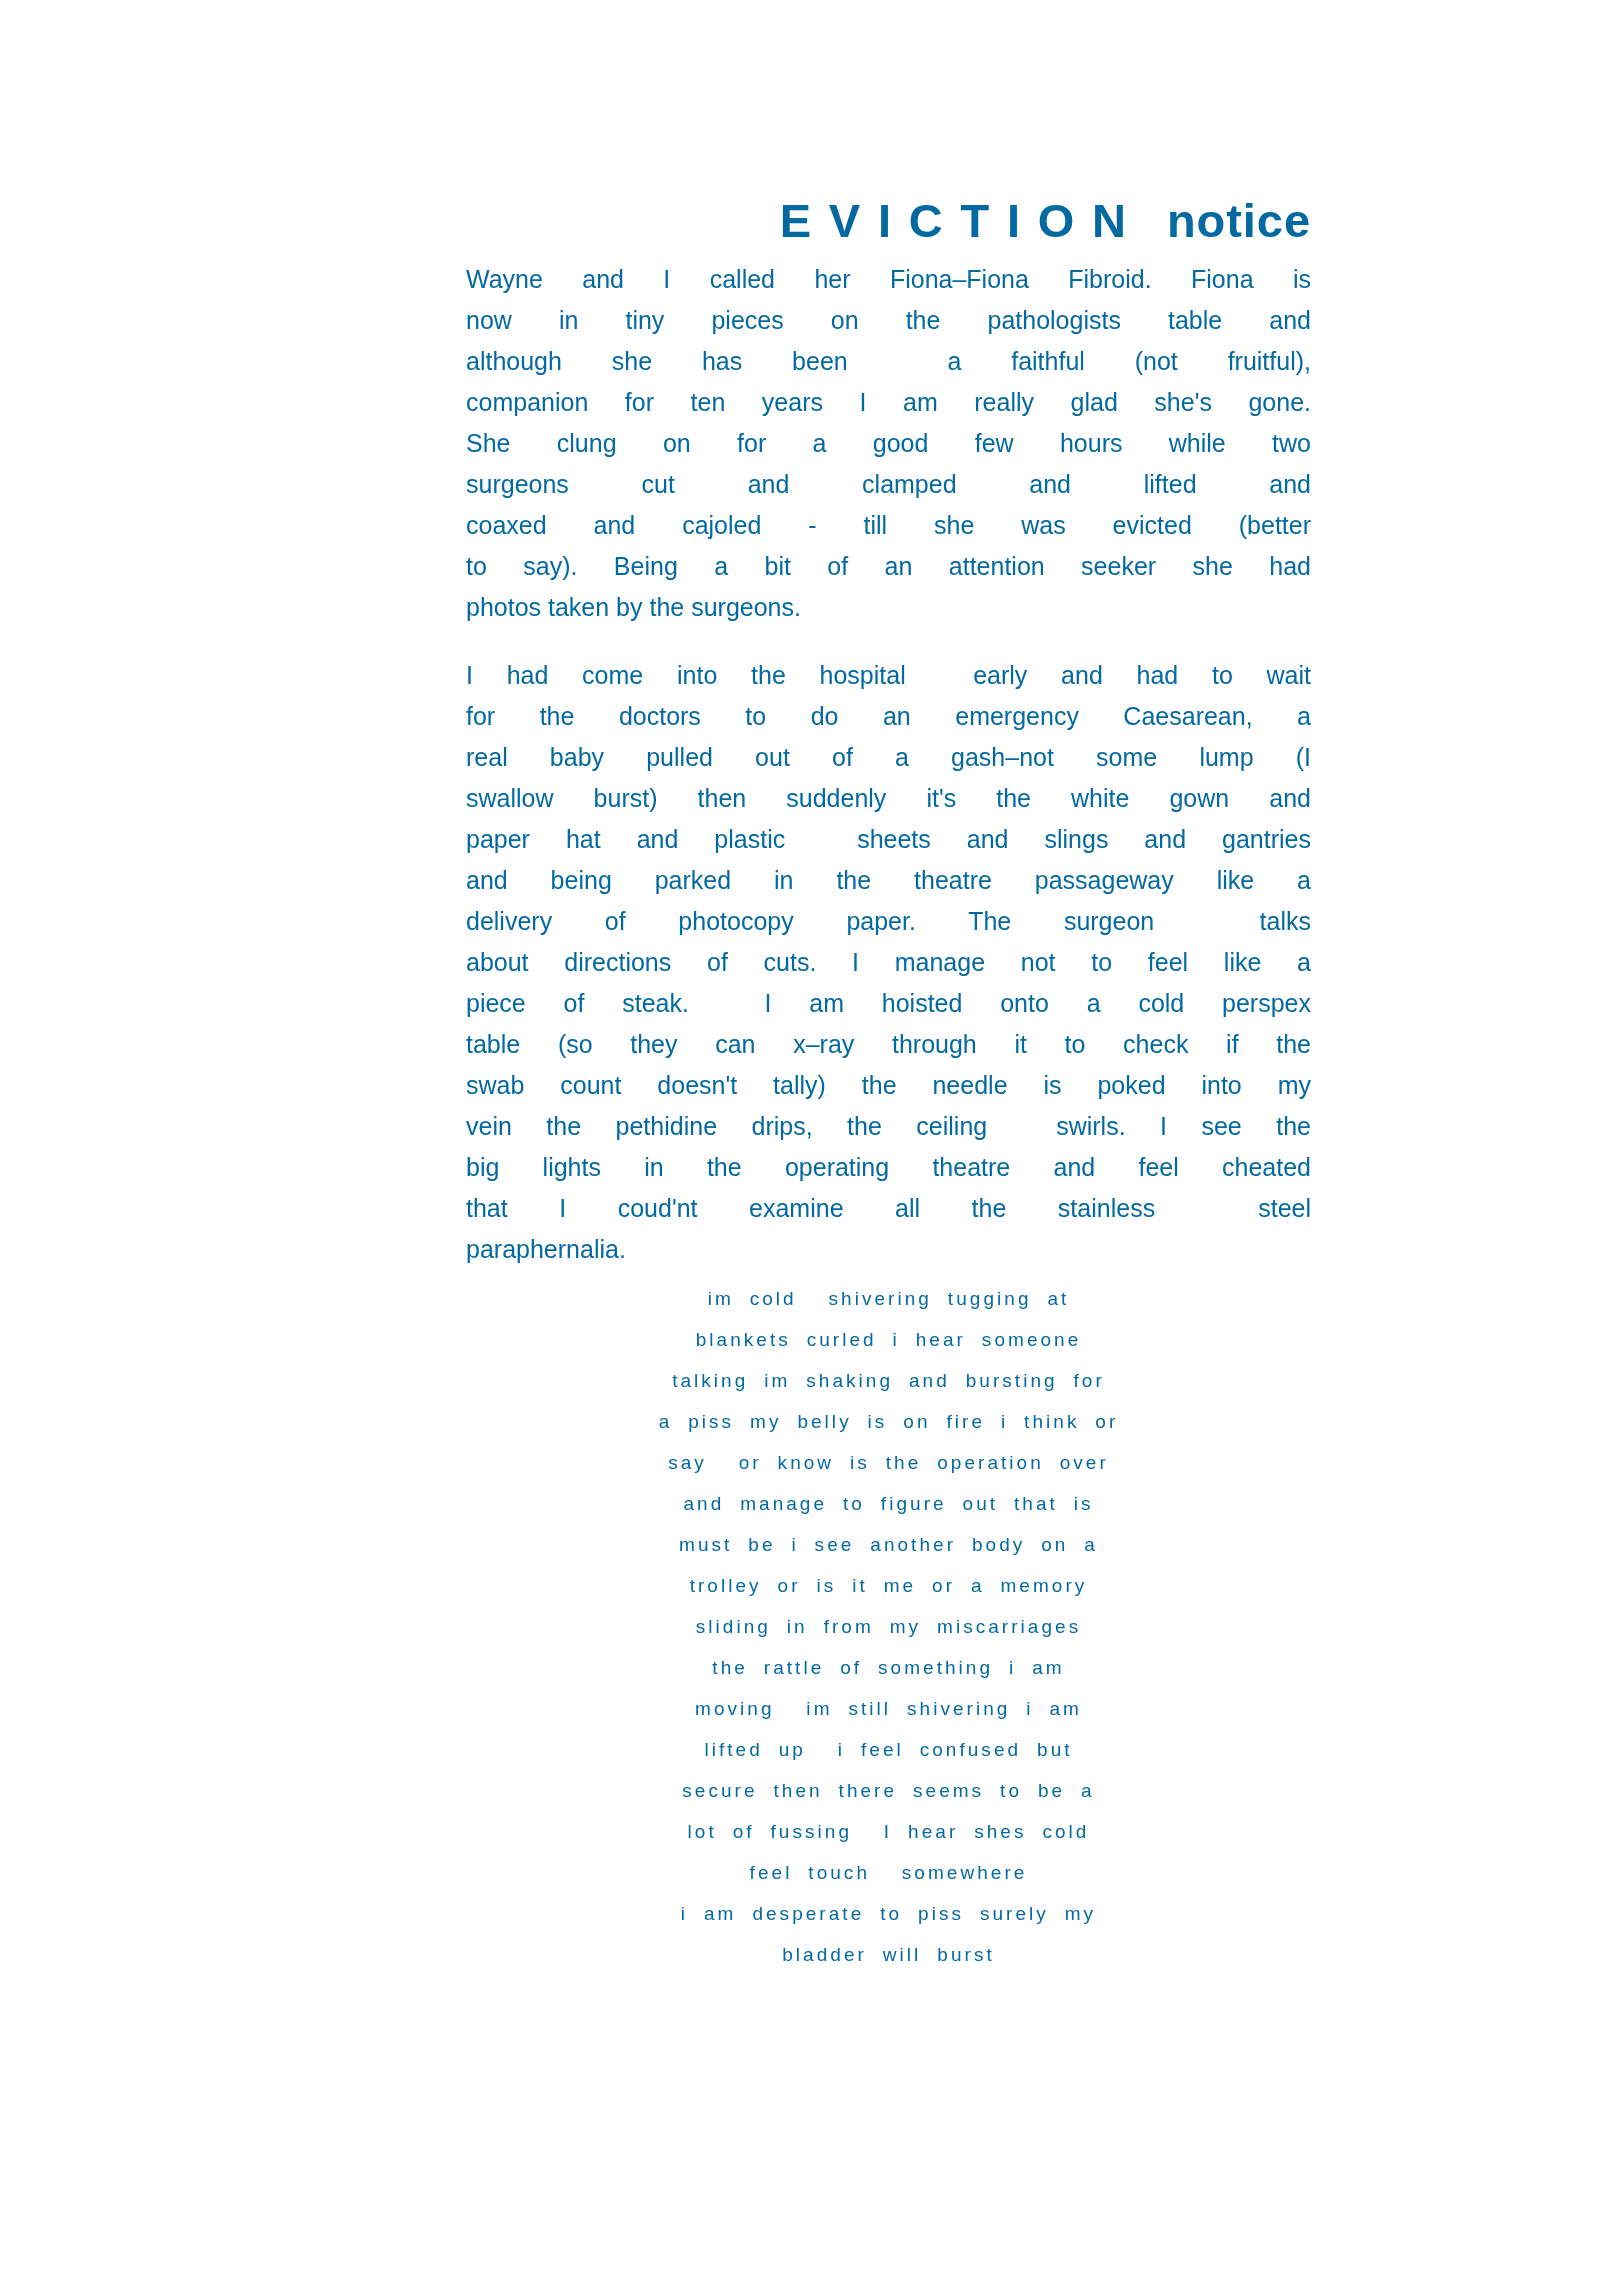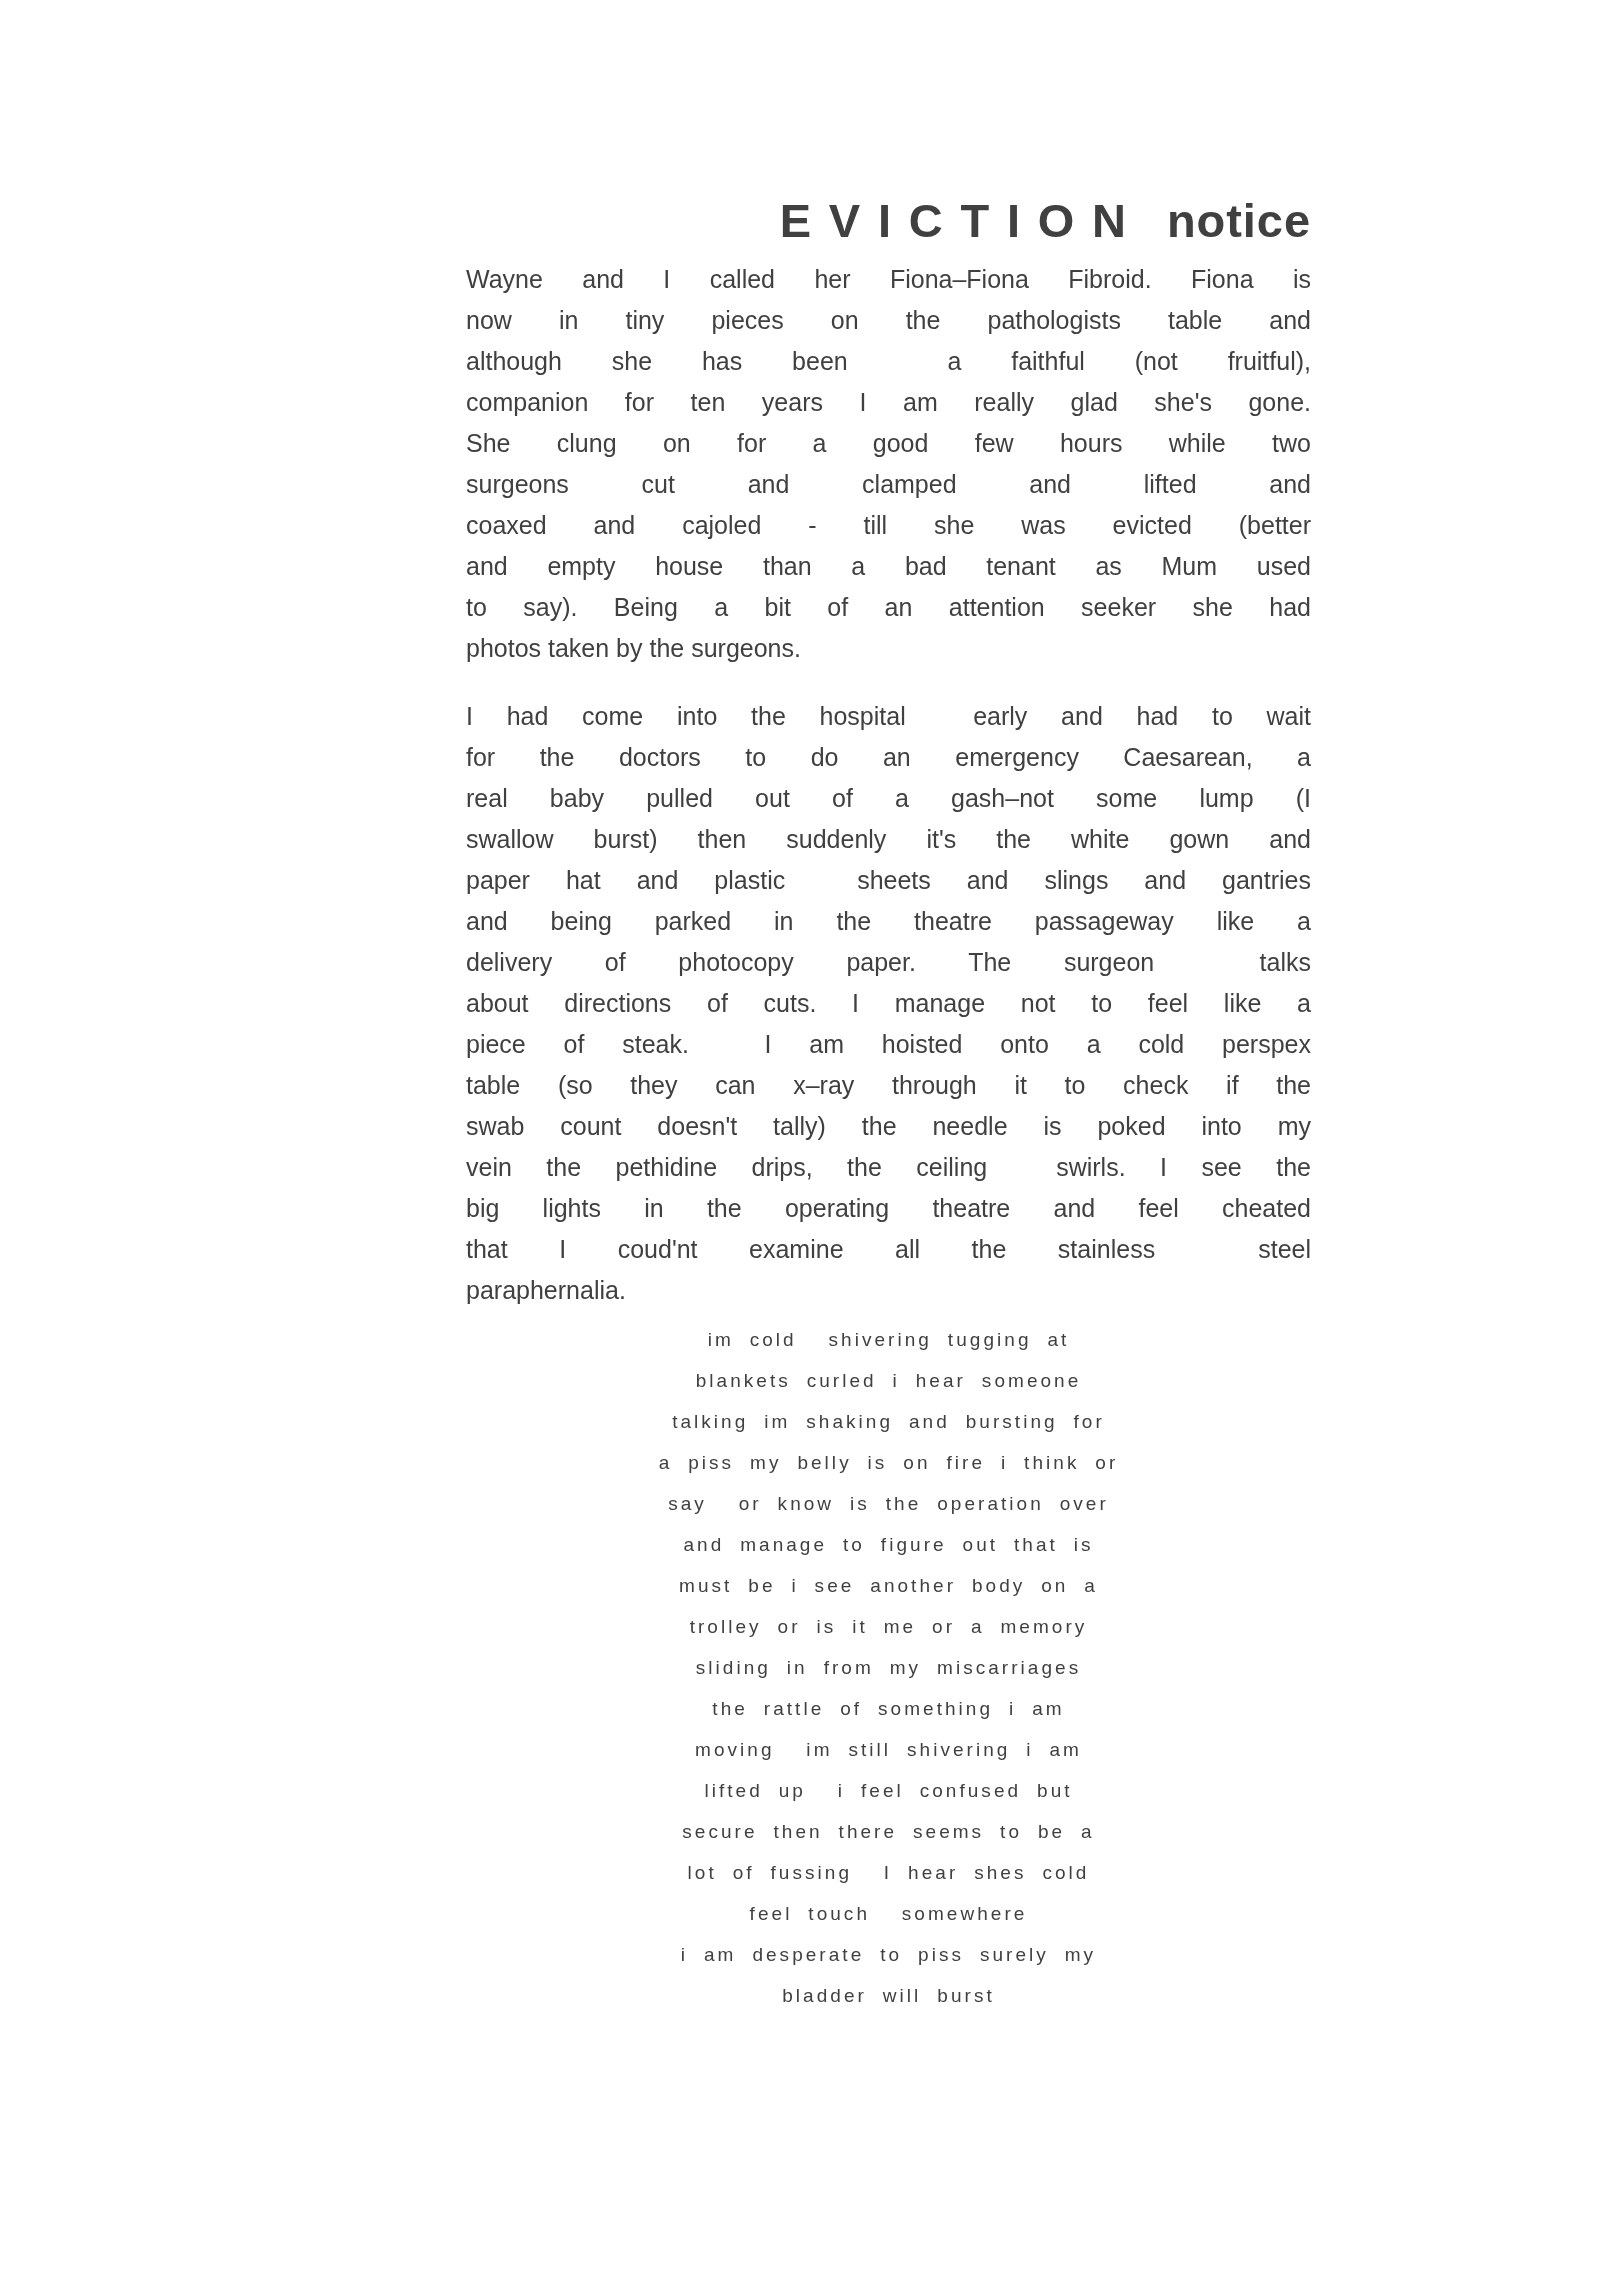--- a/index.html
+++ b/index.html
@@ -6,21 +6,21 @@
     margin: 0;
     padding: 0;
     background: #ffffff;
   }
   .page {
     position: relative;
     width: 1620px;
     height: 2291px;
     background: #ffffff;
     font-family: "Liberation Sans", sans-serif;
-    color: #404040;
+    color: #0369a1;
     overflow: hidden;
   }
   .content {
     position: absolute;
     left: 466px;
     top: 194px;
     width: 845px;
   }
   .doc-title {
     margin: 0 0 11.8px 0;
@@ -66,21 +66,20 @@
     </h1>
 
     <div class="para">
         <div class="para-line">Wayne and I called her Fiona–Fiona Fibroid. Fiona is</div>
         <div class="para-line">now in tiny pieces on the pathologists table and</div>
         <div class="para-line">although she has been&nbsp; a faithful (not fruitful),</div>
         <div class="para-line">companion for ten years I am really glad she's gone.</div>
         <div class="para-line">She clung on for a good few hours while two</div>
         <div class="para-line">surgeons cut and clamped and lifted and</div>
         <div class="para-line">coaxed and cajoled - till she was evicted (better</div>
-        <div class="para-line">and empty house than a bad tenant as Mum used</div>
         <div class="para-line">to say). Being a bit of an attention seeker she had</div>
         <div class="para-line last">photos taken by the surgeons.</div>
       </div>
 
     <div class="para">
         <div class="para-line">I had come into the hospital&nbsp; early and had to wait</div>
         <div class="para-line">for the doctors to do an emergency Caesarean, a</div>
         <div class="para-line">real baby pulled out of a gash–not some lump (I</div>
         <div class="para-line">swallow burst) then suddenly it's the white gown and</div>
         <div class="para-line">paper hat and plastic&nbsp; sheets and slings and gantries</div>

